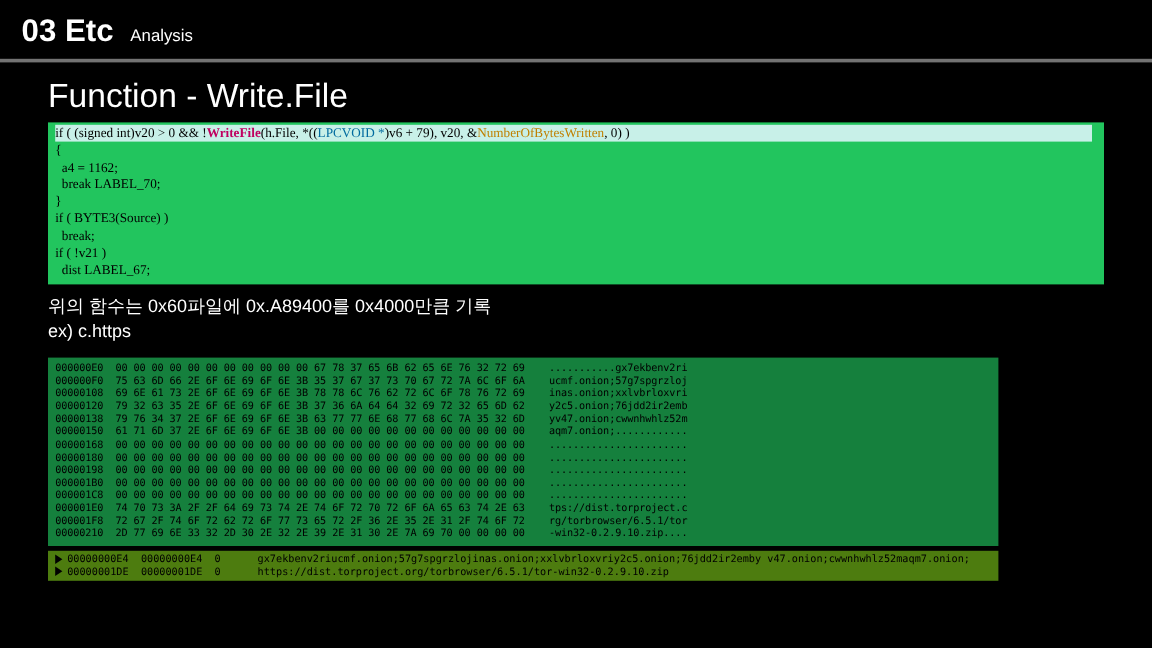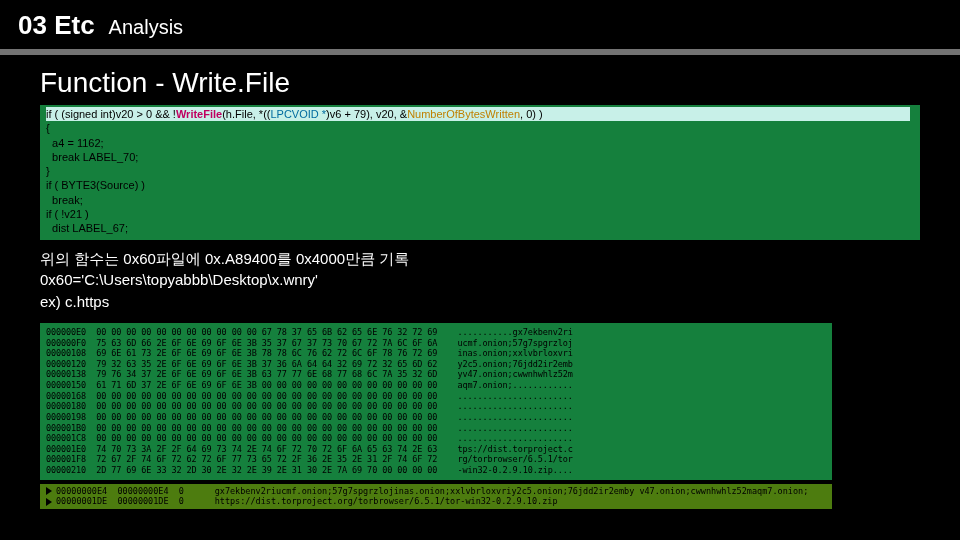--- a/index.html
+++ b/index.html
@@ -12,45 +12,45 @@
     font-family: Arial, "Malgun Gothic", sans-serif;
     overflow: hidden;
   }
   .slide {
     position: relative;
     width: 960px;
     height: 540px;
   }
   .header {
     padding: 10px 18px 8px 18px;
-    border-bottom: 6px solid #737373;
+    border-bottom: 3px solid #737373;
     display: flex;
     align-items: baseline;
     gap: 14px;
   }
   .header-num {
     font-size: 26px;
     font-weight: 700;
   }
   .header-sub {
-    font-size: 20px;
+    font-size: 14px;
     font-weight: 400;
   }
   .content {
     padding: 12px 40px 0 40px;
   }
   .section-title {
     font-size: 28px;
     font-weight: 400;
     margin: 0 0 6px 0;
   }
   .code-block {
-    background: #15803d;
+    background: #22c55e;
     color: #000;
-    font-family: Liberation Sans, sans-serif;
+    font-family: Liberation Serif, serif;
     font-size: 11px;
     line-height: 1.3;
     padding: 2px 10px 4px 6px;
     margin-bottom: 8px;
     white-space: pre;
   }
   .code-highlight {
     background: #c8f0e8;
     display: block;
   }
@@ -112,21 +112,20 @@
 <span>  a4 = 1162;</span>
 <span>  break LABEL_70;</span>
 <span>}</span>
 <span>if ( BYTE3(Source) )</span>
 <span>  break;</span>
 <span>if ( !v21 )</span>
 <span>  dist LABEL_67;</span></div>
 
     <div class="body-text">
       <div>위의 함수는 0x60파일에 0x.A89400를 0x4000만큼 기록</div>
-      <div>0x60='C:\Users\topyabbb\Desktop\x.wnry'</div>
       <div>ex) c.https</div>
     </div>
 
     <div class="hex-panel" id="hex-panel">000000E0  00 00 00 00 00 00 00 00 00 00 00 67 78 37 65 6B 62 65 6E 76 32 72 69    ...........gx7ekbenv2ri
 000000F0  75 63 6D 66 2E 6F 6E 69 6F 6E 3B 35 37 67 37 73 70 67 72 7A 6C 6F 6A    ucmf.onion;57g7spgrzloj
 00000108  69 6E 61 73 2E 6F 6E 69 6F 6E 3B 78 78 6C 76 62 72 6C 6F 78 76 72 69    inas.onion;xxlvbrloxvri
 00000120  79 32 63 35 2E 6F 6E 69 6F 6E 3B 37 36 6A 64 64 32 69 72 32 65 6D 62    y2c5.onion;76jdd2ir2emb
 00000138  79 76 34 37 2E 6F 6E 69 6F 6E 3B 63 77 77 6E 68 77 68 6C 7A 35 32 6D    yv47.onion;cwwnhwhlz52m
 00000150  61 71 6D 37 2E 6F 6E 69 6F 6E 3B 00 00 00 00 00 00 00 00 00 00 00 00    aqm7.onion;............
 00000168  00 00 00 00 00 00 00 00 00 00 00 00 00 00 00 00 00 00 00 00 00 00 00    .......................

